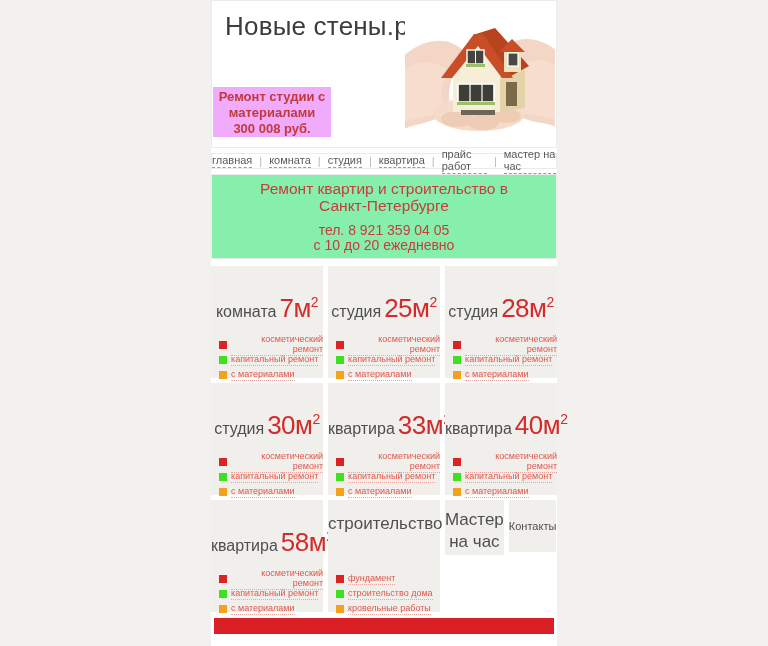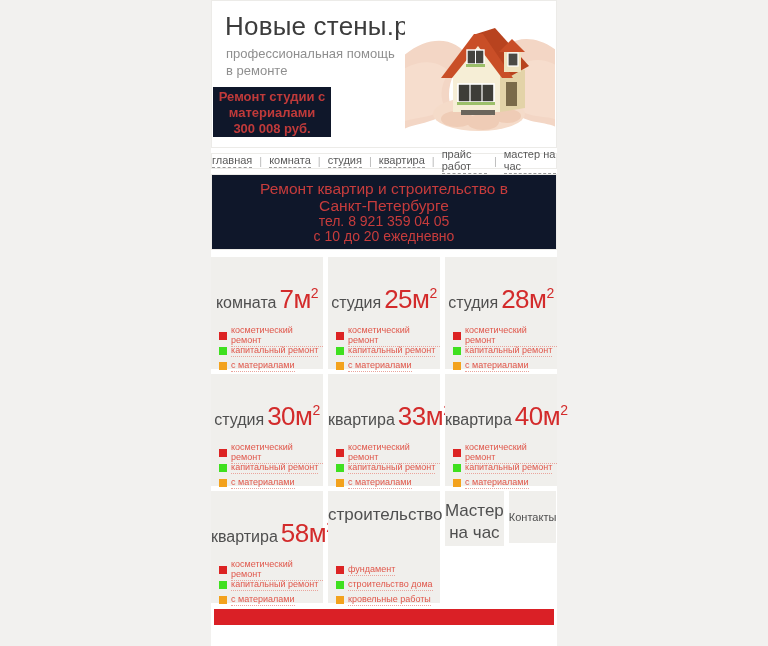--- a/index.html
+++ b/index.html
@@ -24,21 +24,21 @@
     position:absolute; left:13px; top:10px;
     font-size:26px; color:#3c3c3c; letter-spacing:0.2px;
   }
   .logo-sub {
     position:absolute; left:14px; top:44px;
     width:178px; font-size:13px; line-height:17px; color:#8f8f8f;
   }
   .promo {
     position:absolute; left:1px; top:86px;
     width:118px; height:50px;
-    background:#0f172a; color:#c03a3a;
+    background:#f0abfc; color:#c03a3a;
     font-size:13px; font-weight:bold; line-height:16px;
     text-align:center; padding-top:2px;
   }
   .photo {
     position:absolute; right:1px; top:1px;
     width:150px; height:145px; background:#fff;
   }
   
   .nav {
     margin-top:5px; height:16px;
@@ -46,40 +46,40 @@
     display:flex; align-items:center; justify-content:center;
     gap:7px; font-size:11px;
   }
   .nav a {
     color:#5a5a5a; text-decoration:none; cursor:pointer;
     border-bottom:1px dashed #9a9a9a; padding-bottom:1px;
   }
   .nav .sep { color:#b8b8b8; }
   
   .intro {
-    margin-top:5px; border:1px solid #ecebe8; background:#0f172a;
+    margin-top:5px; border:1px solid #ecebe8; background:#86efac;
     text-align:center; color:#c73c3c; padding:5px 0 5px;
   }
   .intro-title div { font-size:15.5px; line-height:17px; }
-  .intro-phone { margin-top:0; font-size:14px; line-height:15px; }
+  .intro-phone { margin-top:9px; font-size:14px; line-height:15px; }
   .intro-hours { font-size:14px; line-height:15px; }
   
   .grid {
     margin-top:7px;
     display:grid; grid-template-columns:repeat(3,1fr);
     gap:5px;
   }
   .card { background:#f0efec; height:112px; position:relative; cursor:pointer; }
   .card-title {
     position:absolute; top:27px; left:0; width:100%;
     text-align:center; font-size:16px; color:#4f4f4f; white-space:nowrap;
   }
   .card-num { color:#d32b2b; font-size:26px; margin-left:3px; letter-spacing:-0.5px; }
   .card-num sup { font-size:14px; }
-  .legend { position:absolute; left:8px; top:71px; }
+  .legend { position:absolute; left:8px; top:71px;text-align:right; }
   .legend-row { display:flex; align-items:center; height:15px; font-size:9px; color:#e0564a; }
   .sw { width:8px; height:8px; margin-right:4px; flex:0 0 8px; }
   .sw-red    { background:#dc2323; }
   .sw-green  { background:#3fe01f; }
   .sw-orange { background:#f3a21d; }
   .legend-label { border-bottom:1px dotted #eaa49c; padding-bottom:1px; cursor:pointer; }
   .card-big-title {
     position:absolute; top:13px; left:0; width:100%;
     text-align:center; font-size:17px; line-height:22px; color:#4f4f4f;
   }
@@ -90,21 +90,20 @@
   
   .redbar { margin:6px auto 0; width:340px; height:16px; background:#da2026; }
 </style>
 </head>
 <body>
 
 <div class="column">
 
   <div class="header">
     <div class="logo-title">Новые стены.рф</div>
-    <div class="logo-sub">профессиональная помощь в ремонте</div>
     <div class="promo">
       <div>Ремонт студии с</div>
       <div>материалами</div>
       <div>300 008 руб.</div>
     </div>
     <div class="photo">
       <svg width="150" height="145" viewBox="0 0 150 145" xmlns="http://www.w3.org/2000/svg">
         <rect width="150" height="145" fill="#ffffff"></rect>
 
         <path d="M-6,58 C22,30 52,36 62,54 C48,68 40,86 46,106 C30,124 6,120 -6,130 Z" fill="#f3d6c5"></path>

